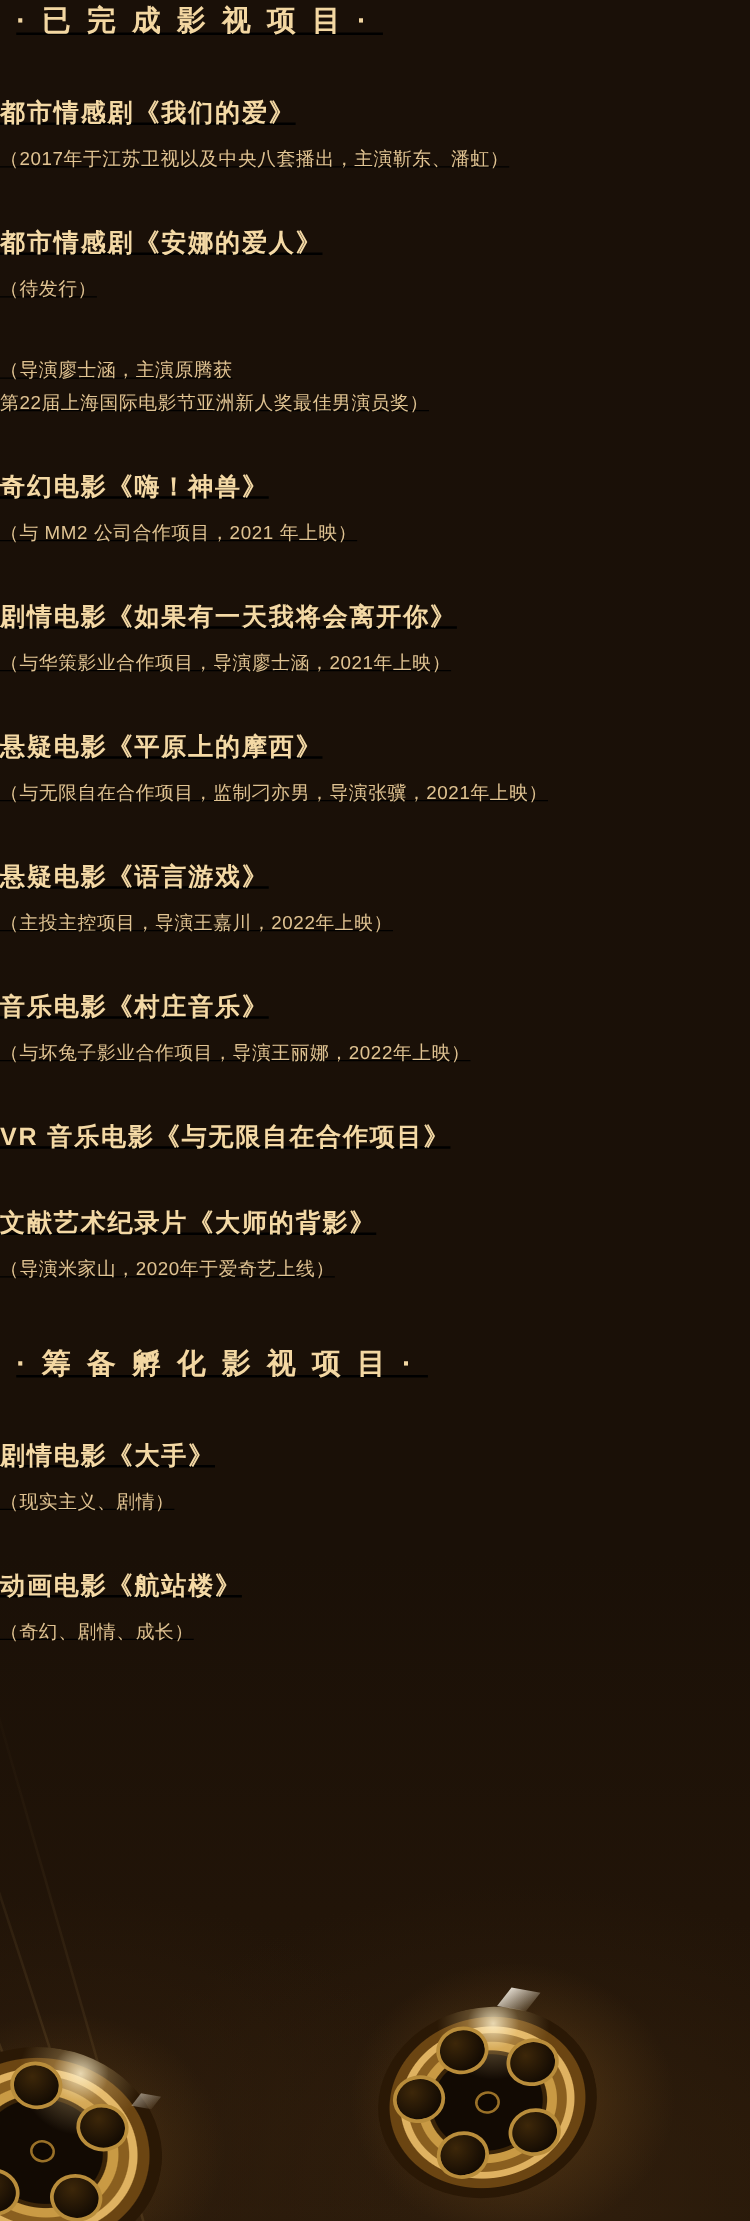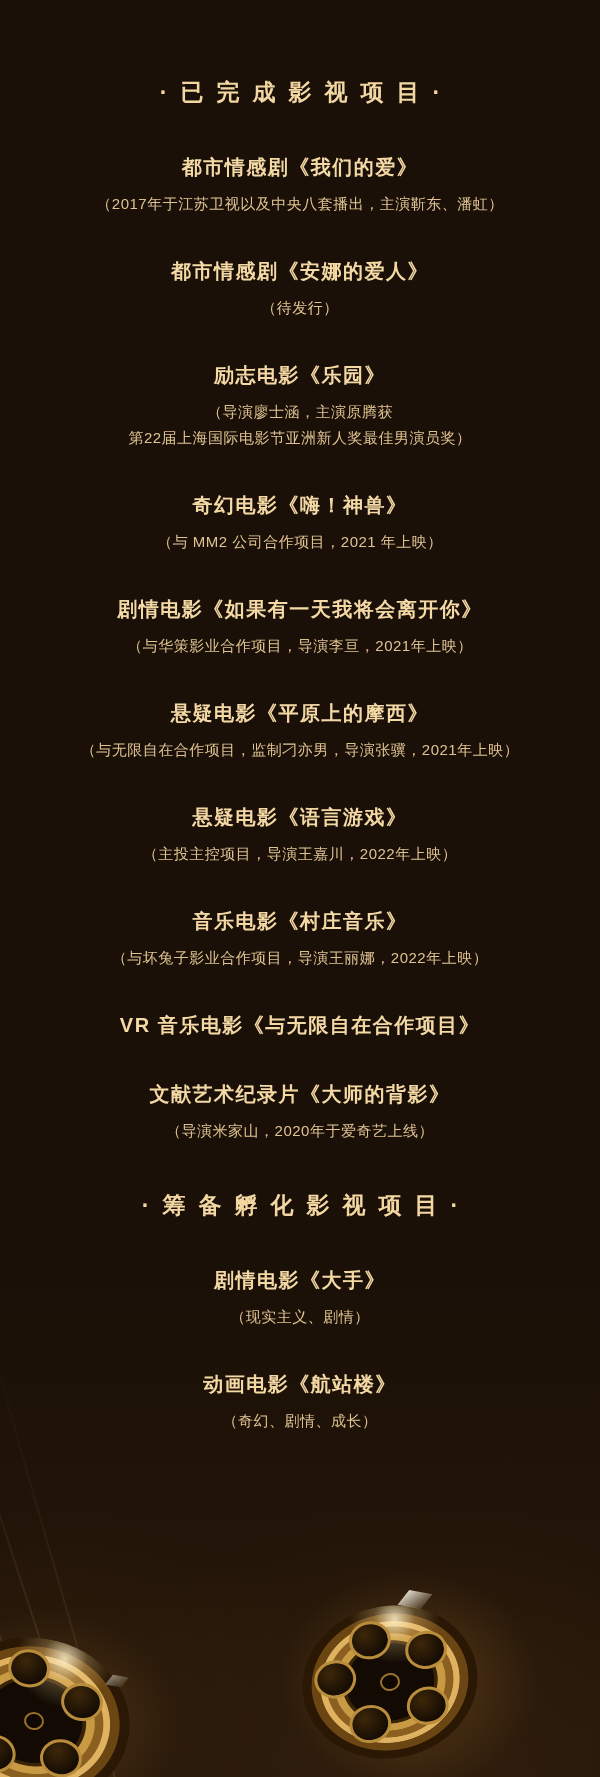--- a/index.html
+++ b/index.html
@@ -7,21 +7,21 @@
     position:relative;
     width:600px;height:1777px;
     margin:0 auto;
     overflow:hidden;
     font-family:"Liberation Sans", sans-serif;
     background:
       radial-gradient(ellipse 420px 300px at 10% 97%, rgba(48,30,13,.85) 0%, rgba(48,30,13,0) 70%),
       radial-gradient(ellipse 520px 360px at 70% 99%, rgba(52,33,14,.8) 0%, rgba(52,33,14,0) 70%),
       linear-gradient(to bottom,#1a1008 0%,#1a1007 70%,#211408 86%,#241608 100%);
   }
-  .content{position:absolute;inset:0;text-align:center;z-index:3;padding-top:76px;box-sizing:border-box;}
+  .content{position:absolute;inset:0;z-index:3;box-sizing:border-box;text-decoration:underline;}
   .section-header{
     margin:0;
     font-size:23px;line-height:32px;font-weight:bold;
     color:#f3d7a2;
     letter-spacing:13px;padding-left:13px;
     margin-bottom:44px;
   }
   .section-header.second{margin-top:45px;}
   .project{margin-bottom:39px;}
   .project-title{
@@ -141,34 +141,33 @@
       <div class="project-title">都市情感剧《我们的爱》</div>
       <div class="project-note">（2017年于江苏卫视以及中央八套播出，主演靳东、潘虹）</div>
     </div>
 
     <div class="project">
       <div class="project-title">都市情感剧《安娜的爱人》</div>
       <div class="project-note">（待发行）</div>
     </div>
 
     <div class="project">
-      <div class="project-title">励志电影《乐园》</div>
       <div class="project-note">（导演廖士涵，主演原腾获</div>
       <div class="project-note">第22届上海国际电影节亚洲新人奖最佳男演员奖）</div>
     </div>
 
 
     <div class="project">
       <div class="project-title">奇幻电影《嗨！神兽》</div>
       <div class="project-note">（与 MM2 公司合作项目，2021 年上映）</div>
     </div>
 
     <div class="project">
       <div class="project-title">剧情电影《如果有一天我将会离开你》</div>
-      <div class="project-note">（与华策影业合作项目，导演李亘，2021年上映）</div>
+      <div class="project-note">（与华策影业合作项目，导演廖士涵，2021年上映）</div>
     </div>
 
     <div class="project">
       <div class="project-title">悬疑电影《平原上的摩西》</div>
       <div class="project-note">（与无限自在合作项目，监制刁亦男，导演张骥，2021年上映）</div>
     </div>
 
     <div class="project">
       <div class="project-title">悬疑电影《语言游戏》</div>
       <div class="project-note">（主投主控项目，导演王嘉川，2022年上映）</div>

